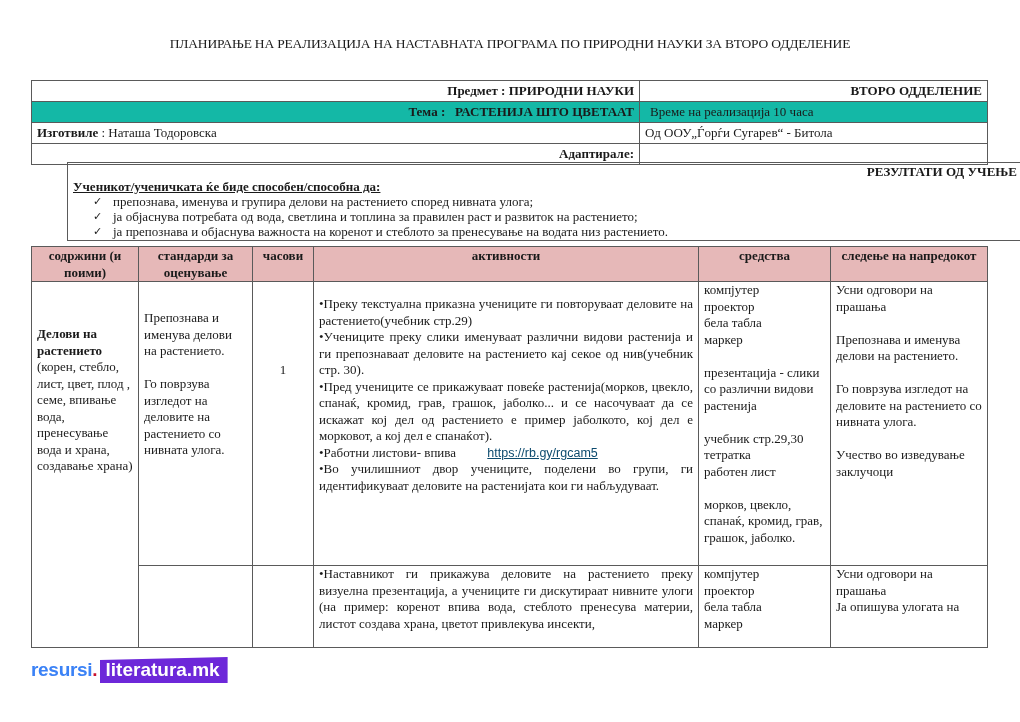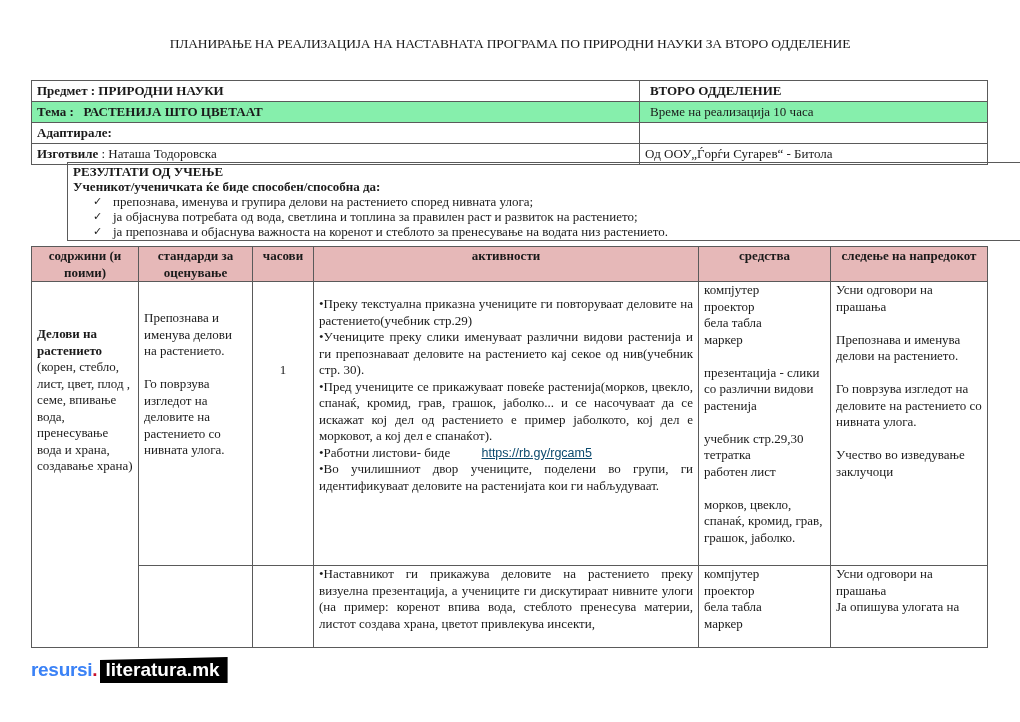--- a/index.html
+++ b/index.html
@@ -4,42 +4,42 @@
 <style>
   html, body { margin:0; padding:0; background:#ffffff; }
   body { width:1020px; height:722px; position:relative; overflow:hidden;
          font-family:"Liberation Serif", serif; color:#1a1a1a; }
   .doc-title { position:absolute; top:36px; left:0; width:1020px; text-align:center;
                font-size:13.5px; letter-spacing:-0.2px; }
   table { border-collapse:collapse; position:absolute; left:31px; width:956px; table-layout:fixed; }
   td, th { border:1px solid #5a5a5a; padding:0 5px; font-size:13px; vertical-align:top; }
   #meta { top:80px; }
   #meta td { height:20px; line-height:19px; }
-  .pink { background:#86efac; }
-  .b { font-weight:bold; }
+  .pink { background:#14b8a6; }
+  .b { font-weight:bold;text-align:right; }
   #outcomes { top:162px;margin-left:36px; }
   #outcomes td { line-height:15px; padding-top:1px; padding-bottom:1px; }
-  .outcomes-sub { font-weight:bold; }
+  .outcomes-sub { text-decoration:underline; font-weight:bold; }
   .outcomes-list { list-style:none; margin:0; padding:0 0 0 20px; }
   .outcomes-list li { position:relative; padding-left:20px; }
   .outcomes-list li .check { position:absolute; left:0; top:0; font-family:"DejaVu Sans", sans-serif; font-size:11px; }
   #main { top:246px; }
   #main th { background:#e6b8b8; font-weight:bold; text-align:center; line-height:17px; padding:0 3px; vertical-align:top; }
   #main td { line-height:16.5px; }
   .contents-cell { vertical-align:middle !important; padding-top:12px; }
   .standards-cell { padding-top:28px !important; }
   .hours-cell { text-align:center; padding-top:80px !important; }
   .activities-cell { text-align:justify; padding-top:14px !important; }
   .gap { height:16.5px; }
   .link { color:#0c4a6e; text-decoration:underline; font-family:"Liberation Sans", sans-serif; font-size:12.5px;padding-left:28px; }
   .footer-logo { position:absolute; left:31px; top:658px; height:24px; display:flex; align-items:center;
                  font-family:"Liberation Sans", sans-serif; font-size:19px; font-weight:bold; }
   .logo-left { color:#3b82f6; letter-spacing:-0.3px; }
   .logo-dot { color:#c8102e; }
-  .logo-right { background:#000000; color:#fff; padding:0 8px 0 6px; margin-left:2px;
+  .logo-right { background:#6d28d9; color:#fff; padding:0 8px 0 6px; margin-left:2px;
                 clip-path:polygon(0 12%, 100% 0, 100% 100%, 0 100%); line-height:26px; }
 </style>
 </head>
 <body>
 
 <div class="doc-title">ПЛАНИРАЊЕ НА РЕАЛИЗАЦИЈА НА НАСТАВНАТА ПРОГРАМА ПО ПРИРОДНИ НАУКИ ЗА ВТОРО ОДДЕЛЕНИЕ</div>
 
 <table id="meta">
   <colgroup>
       <col style="width:608px">
@@ -54,28 +54,28 @@
     <td class="b" style="padding-left:10px">ВТОРО ОДДЕЛЕНИЕ</td>
   </tr>
   <tr class="pink">
     <td class="b">
       <span>Тема :</span>
       &nbsp;&nbsp;<span>РАСТЕНИЈА ШТО ЦВЕТААТ</span>
     </td>
     <td style="padding-left:10px">Време на реализација  10 часа</td>
   </tr>
   <tr>
-    <td class="b">Адаптирале:</td>
-    <td></td>
-  </tr>
-  <tr>
     <td>
       <span class="b">Изготвиле</span><span> : Наташа Тодоровска</span>
     </td>
     <td>Од ООУ„Ѓорѓи Сугарев“ - Битола</td>
+  </tr>
+  <tr>
+    <td class="b">Адаптирале:</td>
+    <td></td>
   </tr>
 </tbody>
   </table>
 
 <table id="outcomes">
   <tbody>
       <tr>
     <td>
       <div class="b">РЕЗУЛТАТИ ОД УЧЕЊЕ</div>
       <div class="outcomes-sub">Ученикот/ученичката ќе биде способен/способна да:</div>
@@ -116,21 +116,21 @@
       <div>Препознава и именува делови на растението.</div>
       <div class="gap"></div>
       <div>Го поврзува изгледот на деловите на растението со нивната улога.</div>
     </td>
     <td class="hours-cell">1</td>
     <td class="activities-cell">
       <div>•Преку текстуална приказна учениците ги повторуваат деловите на растението(учебник стр.29)</div>
       <div>•Учениците преку слики именуваат различни видови растенија и ги препознаваат деловите на растението кај секое од нив(учебник стр. 30).</div>
       <div>•Пред учениците се прикажуваат повеќе растенија(морков, цвекло, спанаќ, кромид, грав, грашок, јаболко... и се насочуваат да се искажат кој дел од растението е пример јаболкото, кој дел е морковот, а кој дел е спанаќот).</div>
       <div>
-        <span>•Работни листови- биде </span><a class="link">https://rb.gy/rgcam5</a>
+        <span>•Работни листови- впива </span><a class="link">https://rb.gy/rgcam5</a>
       </div>
       <div>•Во училишниот двор учениците, поделени во групи, ги идентификуваат деловите на растенијата кои ги набљудуваат.</div>
     </td>
     <td id="res0">
           <div>компјутер</div>
           <div>проектор</div>
           <div>бела табла</div>
           <div>маркер</div>
           <div class="gap"></div>
           <div>презентација - слики со различни видови растенија</div>

